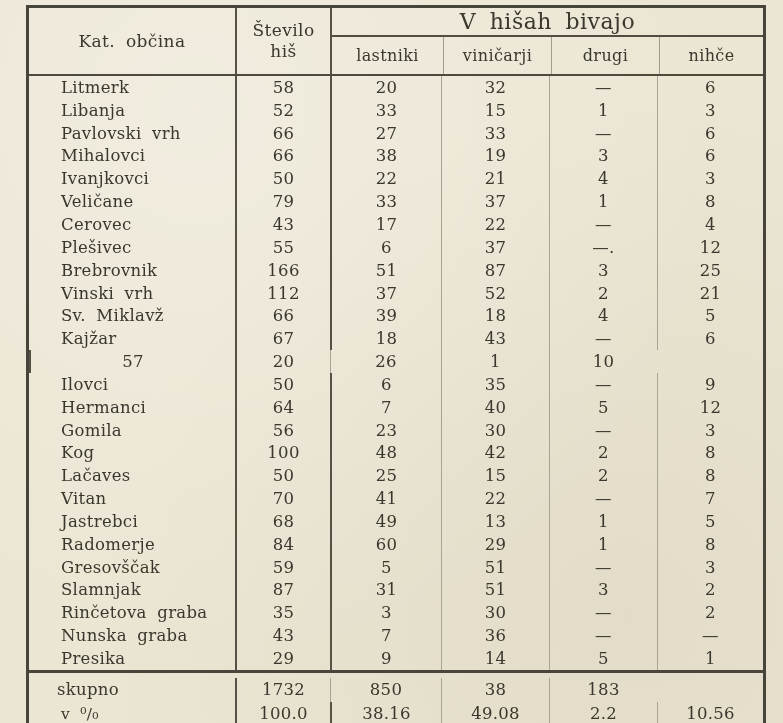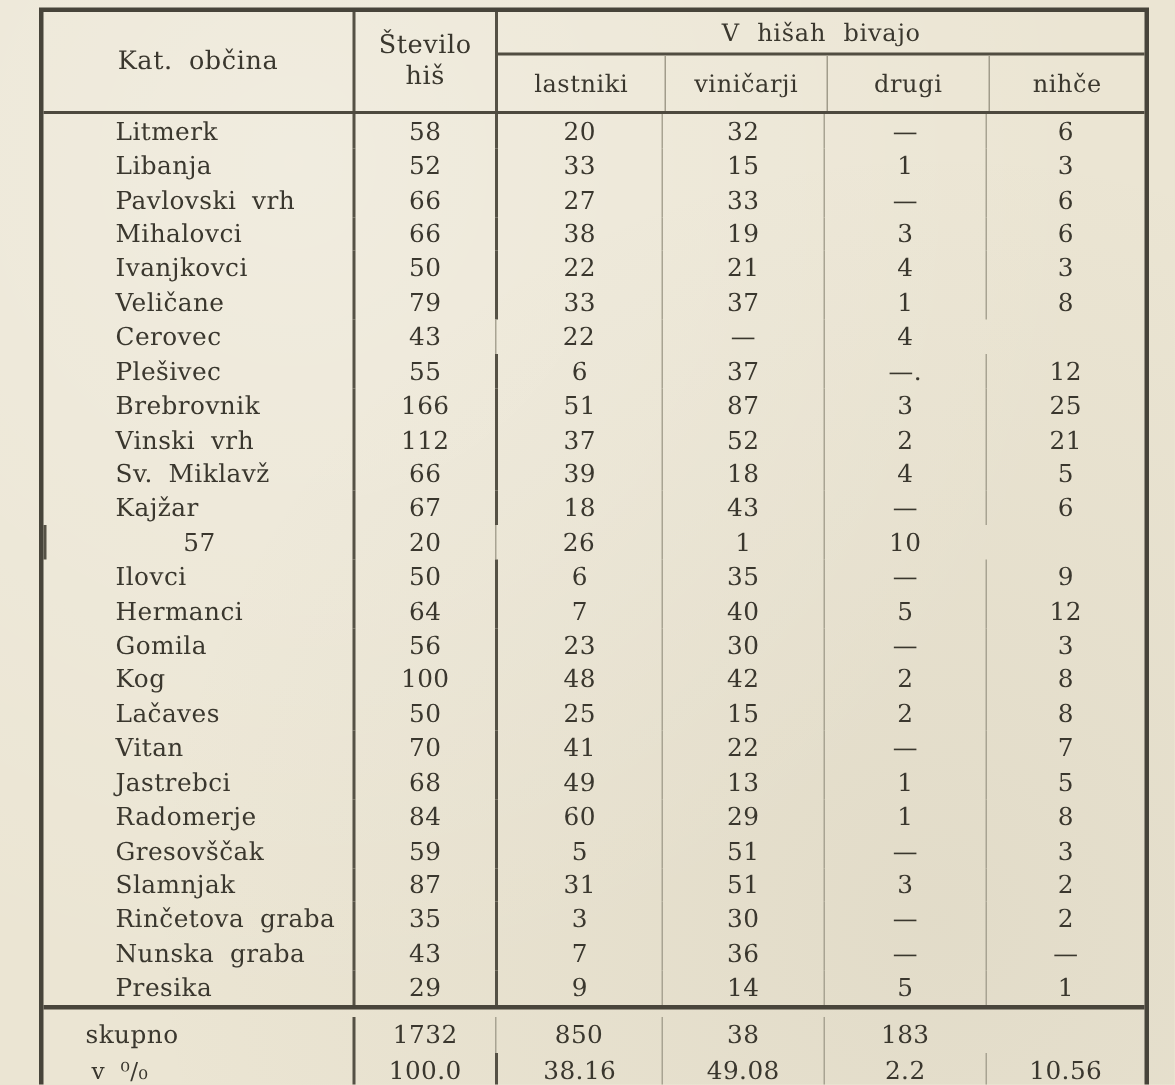--- a/index.html
+++ b/index.html
@@ -31,42 +31,42 @@
     border-bottom:2px solid #4d493e;
   }
   .hcell { display:flex; align-items:center; justify-content:center; font-size:17px; letter-spacing:0.4px; word-spacing:5px; }
   .h-houses {
     flex-direction:column; line-height:1.25;
     border-left:2px solid #555145;
   }
   .h-group { border-left:2px solid #555145; display:flex; flex-direction:column; }
   .h-group-title {
     height:29px; display:flex; align-items:center; justify-content:center;
-    font-size:16px; letter-spacing:0.5px; word-spacing:6px;
+    font-size:22px; letter-spacing:0.5px; word-spacing:6px;
     border-bottom:2px solid #514d41;
   }
   .h-subrow {
     flex:1;
     display:grid;
     grid-template-columns:111px 108px 108px 1fr;
   }
   .h-sub {
     display:flex; align-items:center; justify-content:center;
     font-size:16px; letter-spacing:0.4px;
   }
   .h-sub + .h-sub { border-left:1px solid #a19c8b; }
   
   .tbody { }
   .tr {
     display:grid;
     grid-template-columns:206px 95px 111px 108px 108px 1fr;
     height:22.85px;
   }
   .td { display:flex; align-items:center; font-size:16.5px; letter-spacing:0.3px; }
-  .td.name { padding-left:48px; word-spacing:5px; }
+  .td.name { padding-left:32px; word-spacing:5px; }
   .td.num { justify-content:center; }
   .td.c-houses { border-left:2px solid #555145; }
   .td.c-lastniki { border-left:2px solid #555145; }
   .td.c-vinicarji, .td.c-drugi, .td.c-nihce { border-left:1px solid #a8a392; }
   
   .tsummary { border-top:3px solid #49453b; padding:5px 0 6px 0; }
   .tsummary .tr { height:24px; }
   .tsummary .tr .td.name { padding-left:28px; }
   .tsummary > .tr:nth-child(2) .td.name { padding-left:32px; font-size:15.5px; }
 </style>
@@ -147,20 +147,21 @@
           <div class="td num c-houses">79</div>
           <div class="td num c-lastniki">33</div>
           <div class="td num c-vinicarji">37</div>
           <div class="td num c-drugi">1</div>
           <div class="td num c-nihce">8</div>
         </div>
 
         <div class="tr">
           <div class="td name">Cerovec</div>
           <div class="td num c-houses">43</div>
+          <div class="td num c-lastniki">17</div>
           <div class="td num c-vinicarji">22</div>
           <div class="td num c-drugi">—</div>
           <div class="td num c-nihce">4</div>
         </div>
 
         <div class="tr">
           <div class="td name">Plešivec</div>
           <div class="td num c-houses">55</div>
           <div class="td num c-lastniki">6</div>
           <div class="td num c-vinicarji">37</div>

